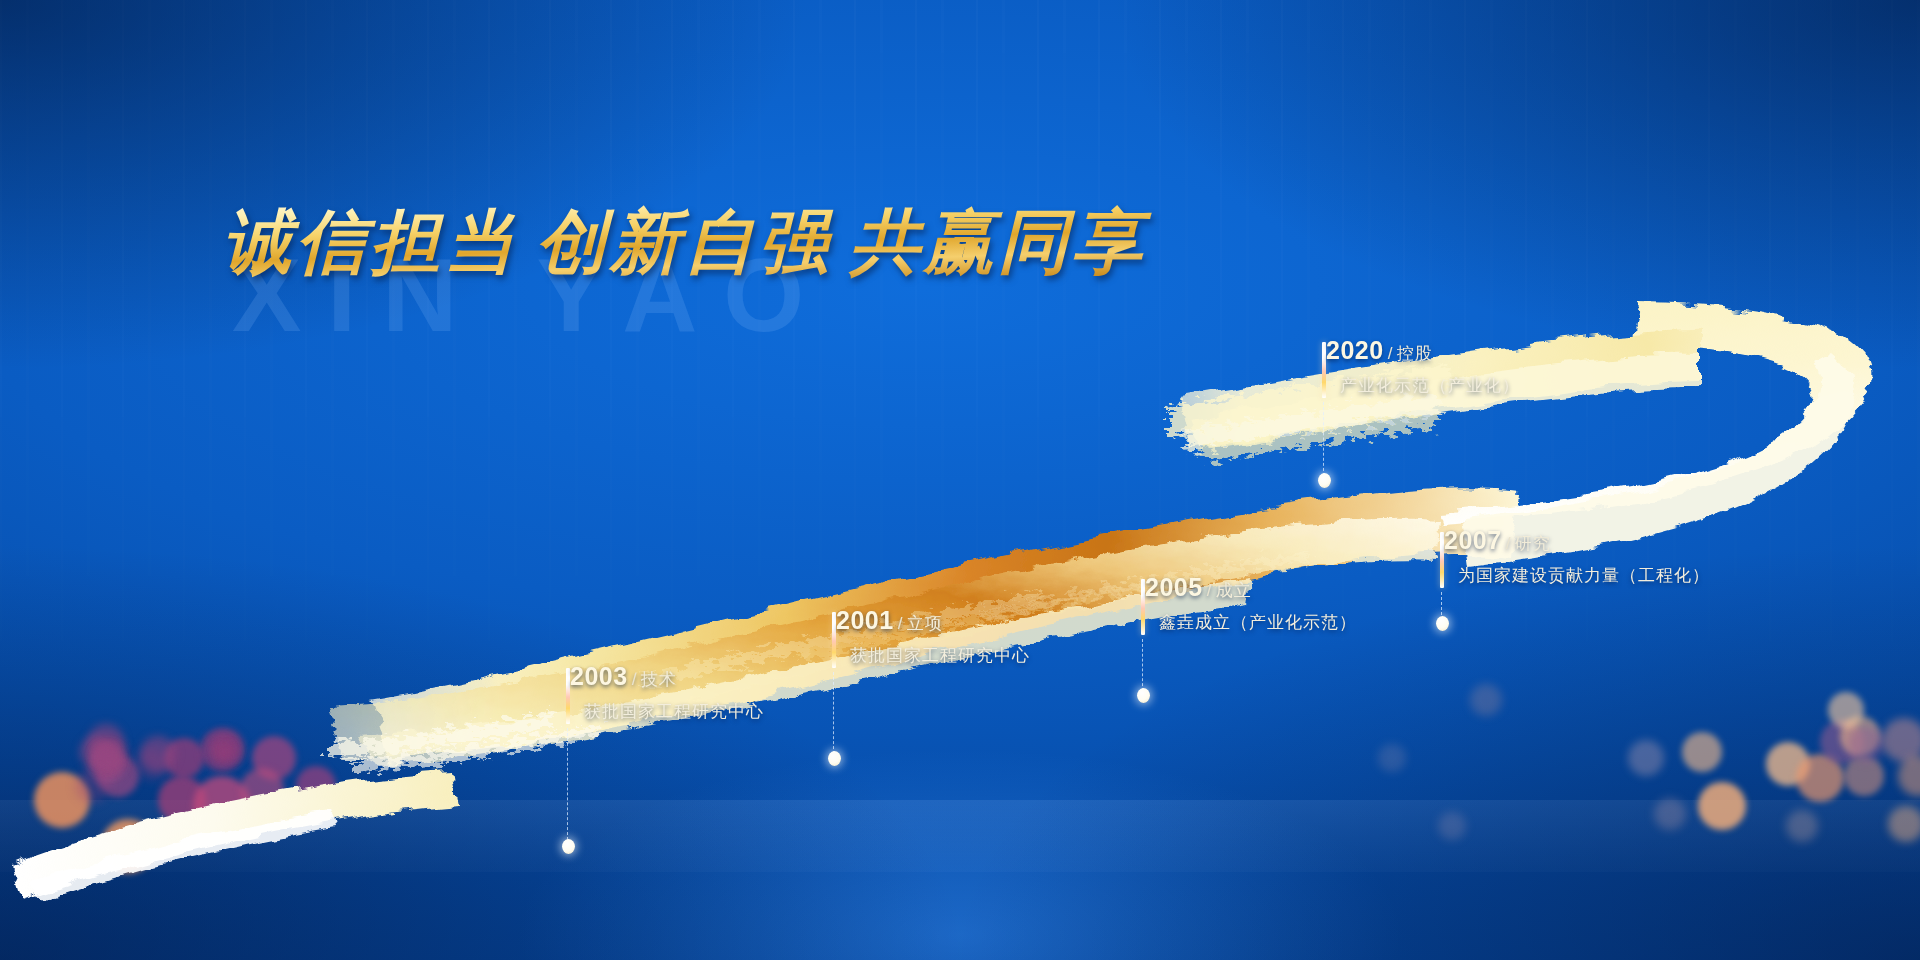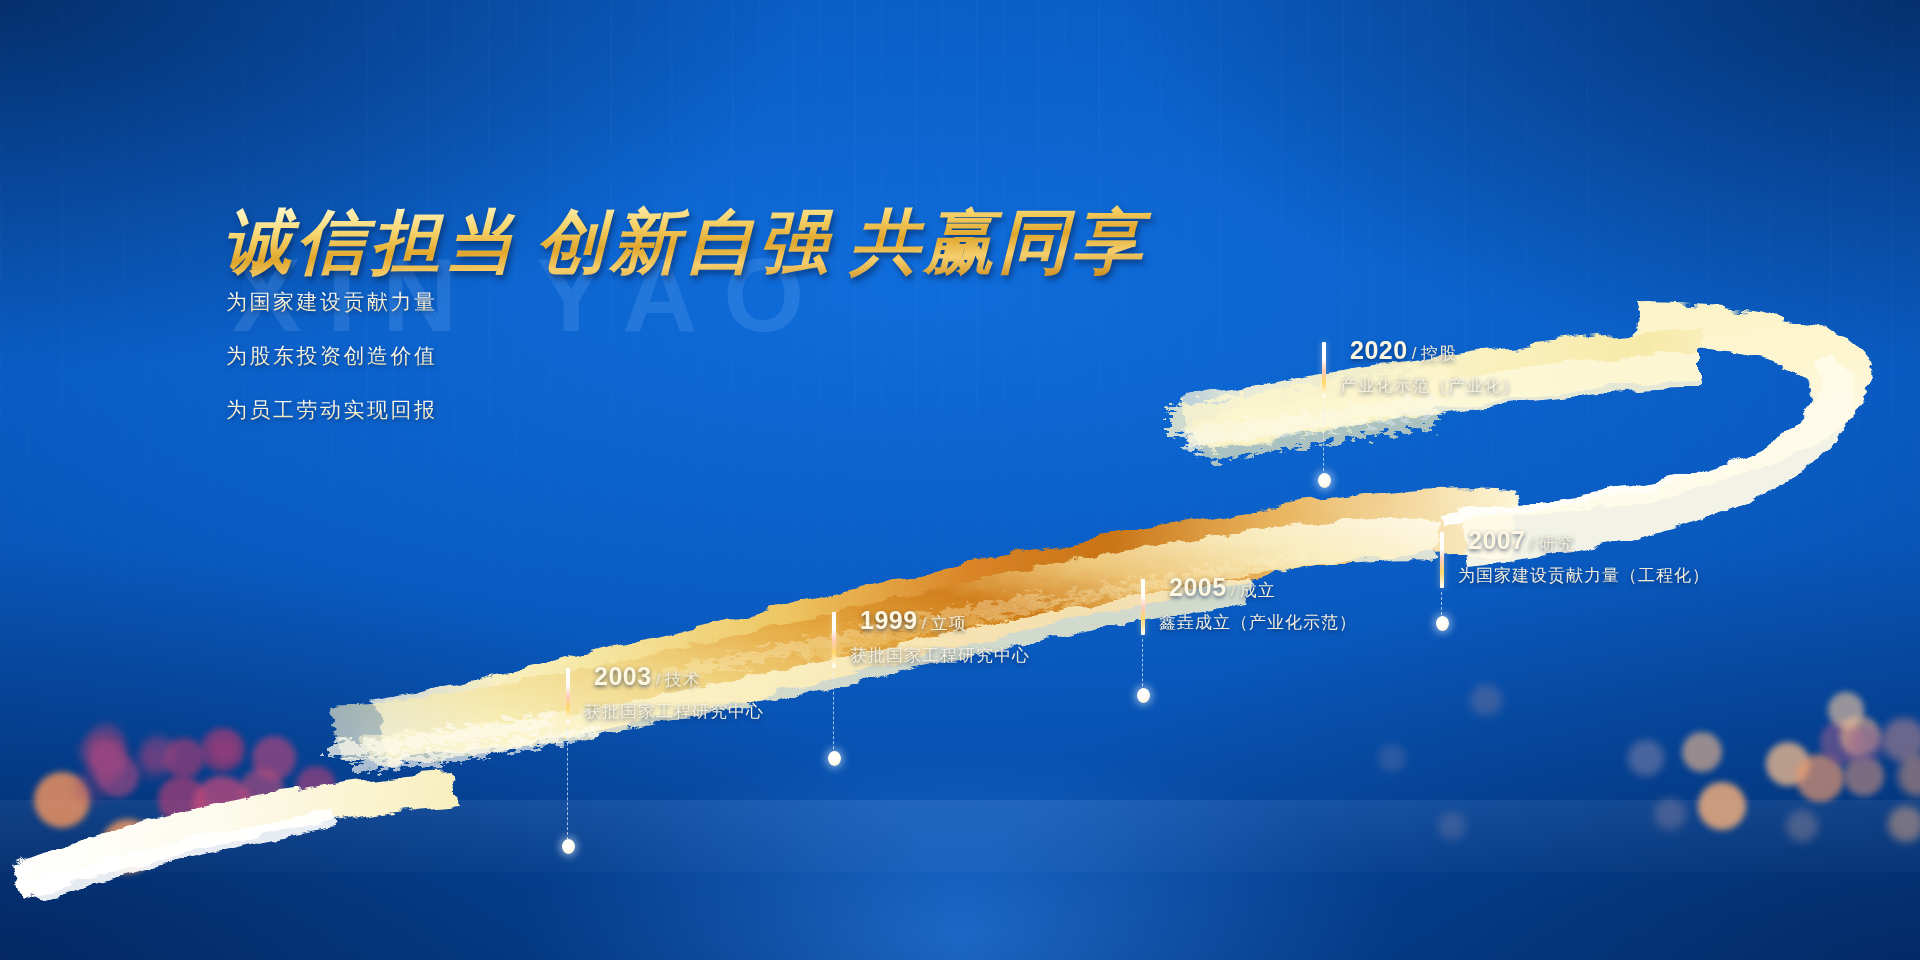--- a/index.html
+++ b/index.html
@@ -94,21 +94,21 @@
   #brush{position:absolute;left:0;top:0;width:1920px;height:960px;pointer-events:none;}
 
   
   .tl{position:absolute;}
   .tl .bar{
     position:absolute;left:0;top:2px;width:4px;height:56px;border-radius:1px;
     background:linear-gradient(180deg,#ffffff 0%,#ffffff 30%,#ffc9b4 52%,#ffd86a 72%,#ffffff 100%);
     box-shadow:0 0 6px rgba(255,230,180,.45);
   }
   .tl .year{
-    position:absolute;left:28px;top:-4px;white-space:nowrap;
+    position:absolute;left:4px;top:-4px;white-space:nowrap;
     font-size:25px;font-weight:700;color:#fdf7e2;letter-spacing:.5px;
     text-shadow:0 2px 4px rgba(2,25,70,.6);
     text-align:center;
   }
   .tl .year .tag{font-size:17px;font-weight:400;color:#f2ecd8;letter-spacing:1px;}
   .tl .year .slash{font-size:17px;font-weight:400;color:#eae4d0;padding:0 4px;}
   .tl .desc{
     position:absolute;left:18px;top:34px;white-space:nowrap;
     font-size:17px;color:#f3eedd;letter-spacing:1px;
     text-shadow:0 2px 4px rgba(2,25,70,.6);
@@ -366,37 +366,32 @@
                C 1058,606 918,636 802,662 Z" fill="#fbe9a8" opacity=".5"></path>
       <path d="M 980,612 C 1090,590 1210,566 1310,552 L 1308,560
                C 1208,574 1088,598 982,620 Z" fill="#fdf6d4" opacity=".45"></path>
     </g>
   </svg>
 
   <div class="headline">
     <span>诚信担当</span><span>创新自强</span><span>共赢同享</span>
   </div>
 
-  <div class="sublines">
-    <div class="subline">为国家建设贡献力量</div>
-    <div class="subline">为股东投资创造价值</div>
-    <div class="subline">为员工劳动实现回报</div>
-  </div>
 
   <div id="timeline-layer">
       <div class="tl" style="left: 566px; top: 666px;">
         <div class="bar"></div>
         <div class="year"><span>2003</span><span class="slash">/</span><span class="tag">技术</span></div>
         <div class="desc">获批国家工程研究中心</div>
         <div class="dash" style="top: 62px; height: 112px;"></div>
         <div class="dot" style="left: 2px; top: 180px;"></div>
       </div>
       <div class="tl" style="left: 832px; top: 610px;">
         <div class="bar"></div>
-        <div class="year"><span>1999</span><span class="slash">/</span><span class="tag">立项</span></div>
+        <div class="year"><span>2001</span><span class="slash">/</span><span class="tag">立项</span></div>
         <div class="desc">获批国家工程研究中心</div>
         <div class="dash" style="top: 62px; height: 82px;"></div>
         <div class="dot" style="left: 2px; top: 148px;"></div>
       </div>
       <div class="tl" style="left: 1141px; top: 577px;">
         <div class="bar"></div>
         <div class="year"><span>2005</span><span class="slash">/</span><span class="tag">成立</span></div>
         <div class="desc">鑫垚成立（产业化示范）</div>
         <div class="dash" style="top: 62px; height: 52px;"></div>
         <div class="dot" style="left: 2px; top: 118px;"></div>

